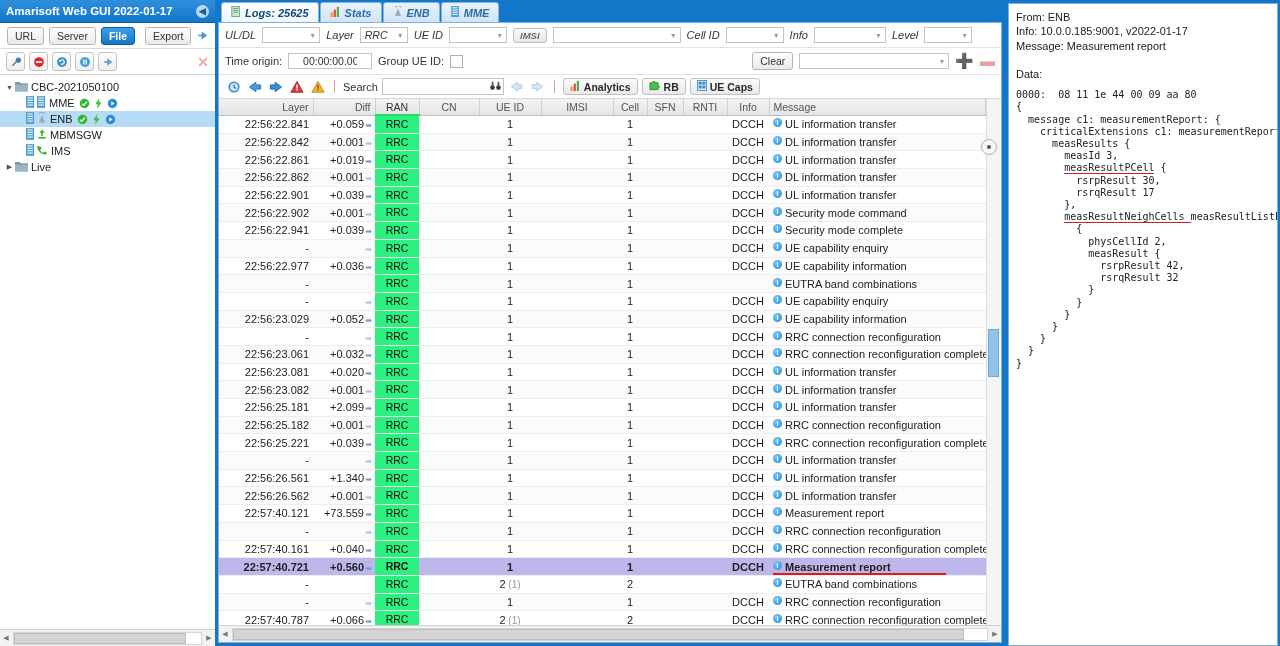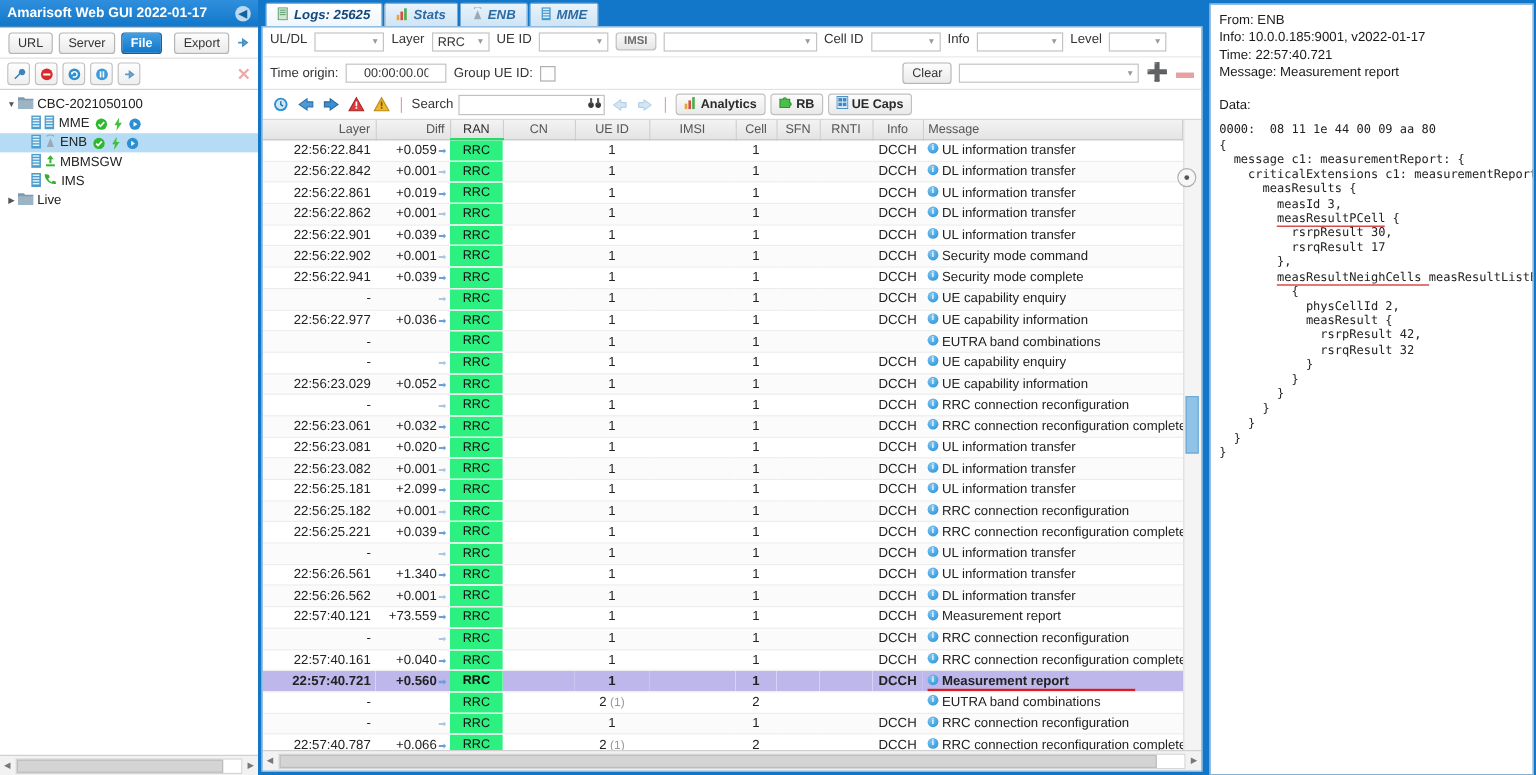--- a/index.html
+++ b/index.html
@@ -100,22 +100,22 @@
   }
   .tab.active{background:linear-gradient(#ffffff,#eef6fd);color:#14477a;}
   .tab.dim{color:#2d6ba3;}
 
   .center-body{
     flex:1;background:#fff;border:1px solid #7fb0d8;
     display:flex;flex-direction:column;overflow:hidden;
   }
 
   .filter-row{
-    display:flex;align-items:flex-start;gap:6px;padding:4px 6px;
-    border-bottom:1px solid #e3e3e3;background:#fff;white-space:nowrap;
+    display:flex;align-items:center;gap:6px;padding:4px 6px;
+    border-bottom:1px solid #e3e3e3;background:#fff;white-space:nowrap;font-style:italic;
   }
   .flabel{font-size:11px;color:#333;}
   .sel-box{
     border:1px solid #c4c4c4;background:#fff;height:16px;
     display:inline-flex;align-items:center;justify-content:flex-end;
     padding:0 3px 0 4px;box-sizing:border-box;cursor:pointer;font-size:10.5px;color:#333;
   }
   .sel-box .cv{flex:1;text-align:left;}
   .caret{color:#9a9a9a;font-size:7px;margin-left:3px;}
   .imsi-btn{
@@ -1262,21 +1262,20 @@
         <span class="hs-arrow">▶</span>
       </div>
 
     </div>
   </div>
 
   <div class="right-panel">
     <div class="right-body">
       <div class="rmeta">From: ENB</div>
       <div class="rmeta">Info: 10.0.0.185:9001, v2022-01-17</div>
-      <div class="rmeta">Time: 22:57:40.721</div>
       <div class="rmeta">Message: Measurement report</div>
       <div class="rmeta" style="height:14px"></div>
       <div class="rmeta">Data:</div>
       <div class="rmeta" style="height:8px"></div>
       <div class="rcode">0000:  08 11 1e 44 00 09 aa 80</div>
       <div class="rcode"><span id="asn1">{
   message c1: measurementReport: {
     criticalExtensions c1: measurementReport-r8: {
       measResults {
         measId 3,

